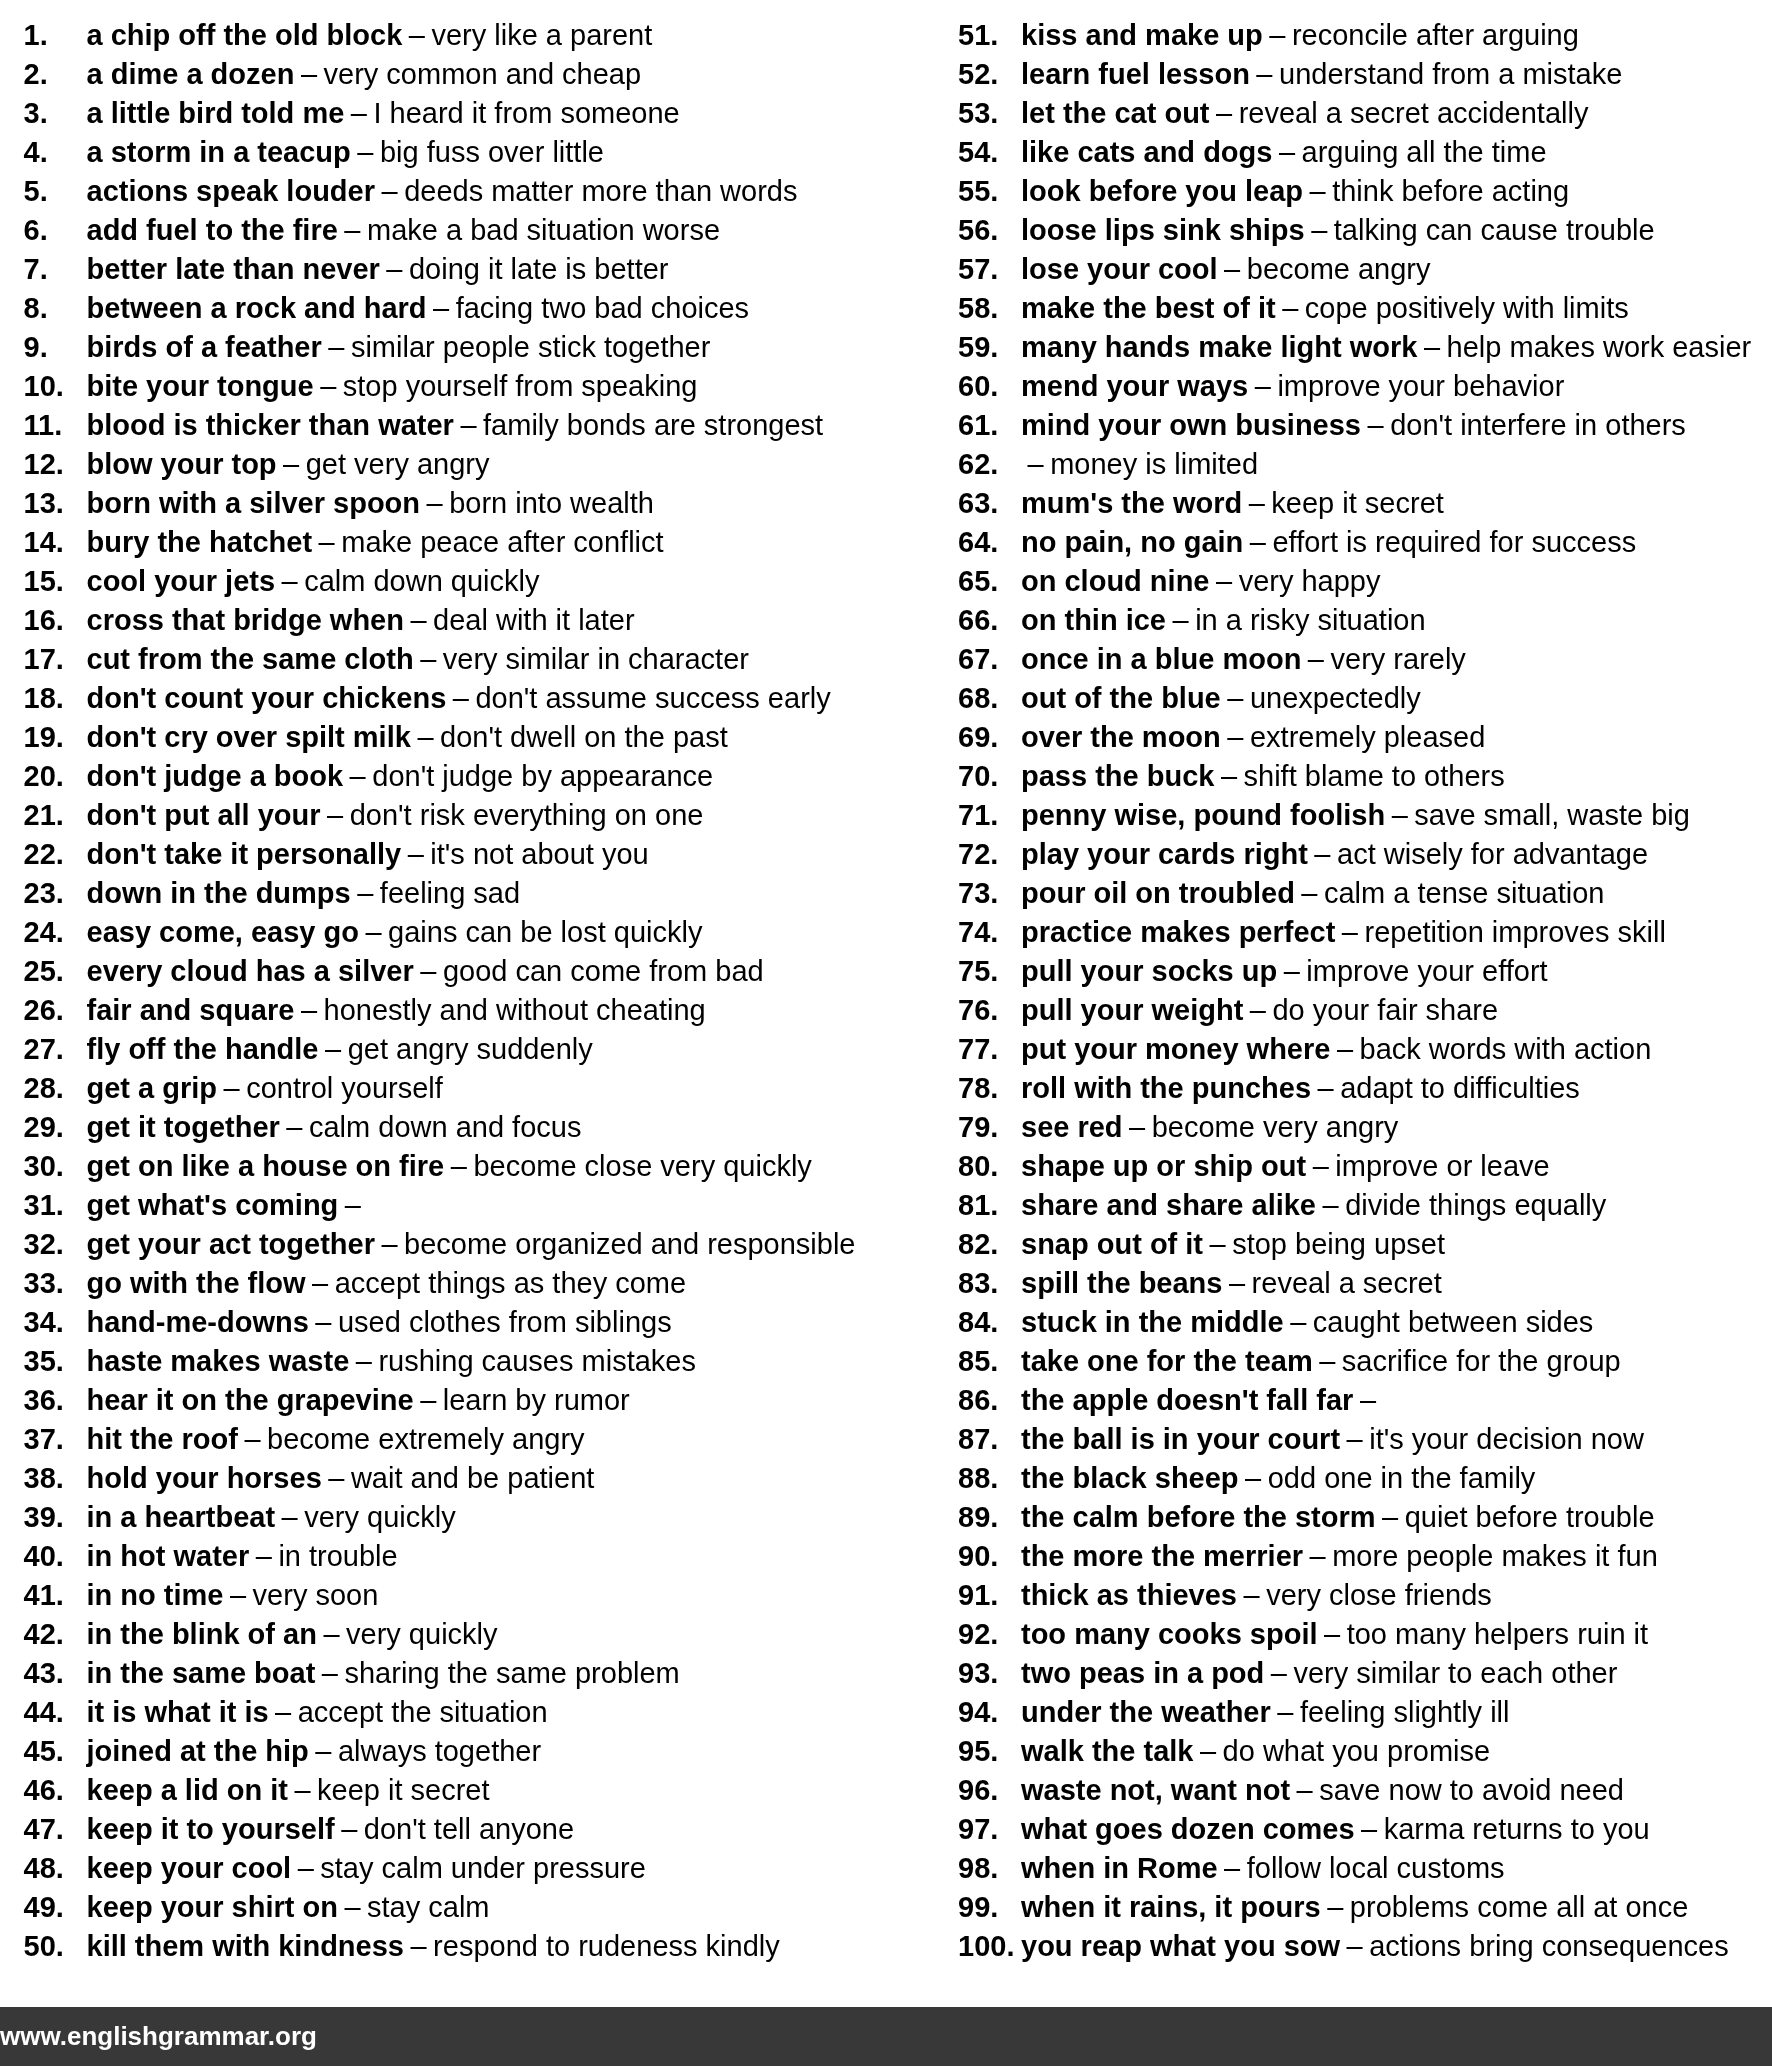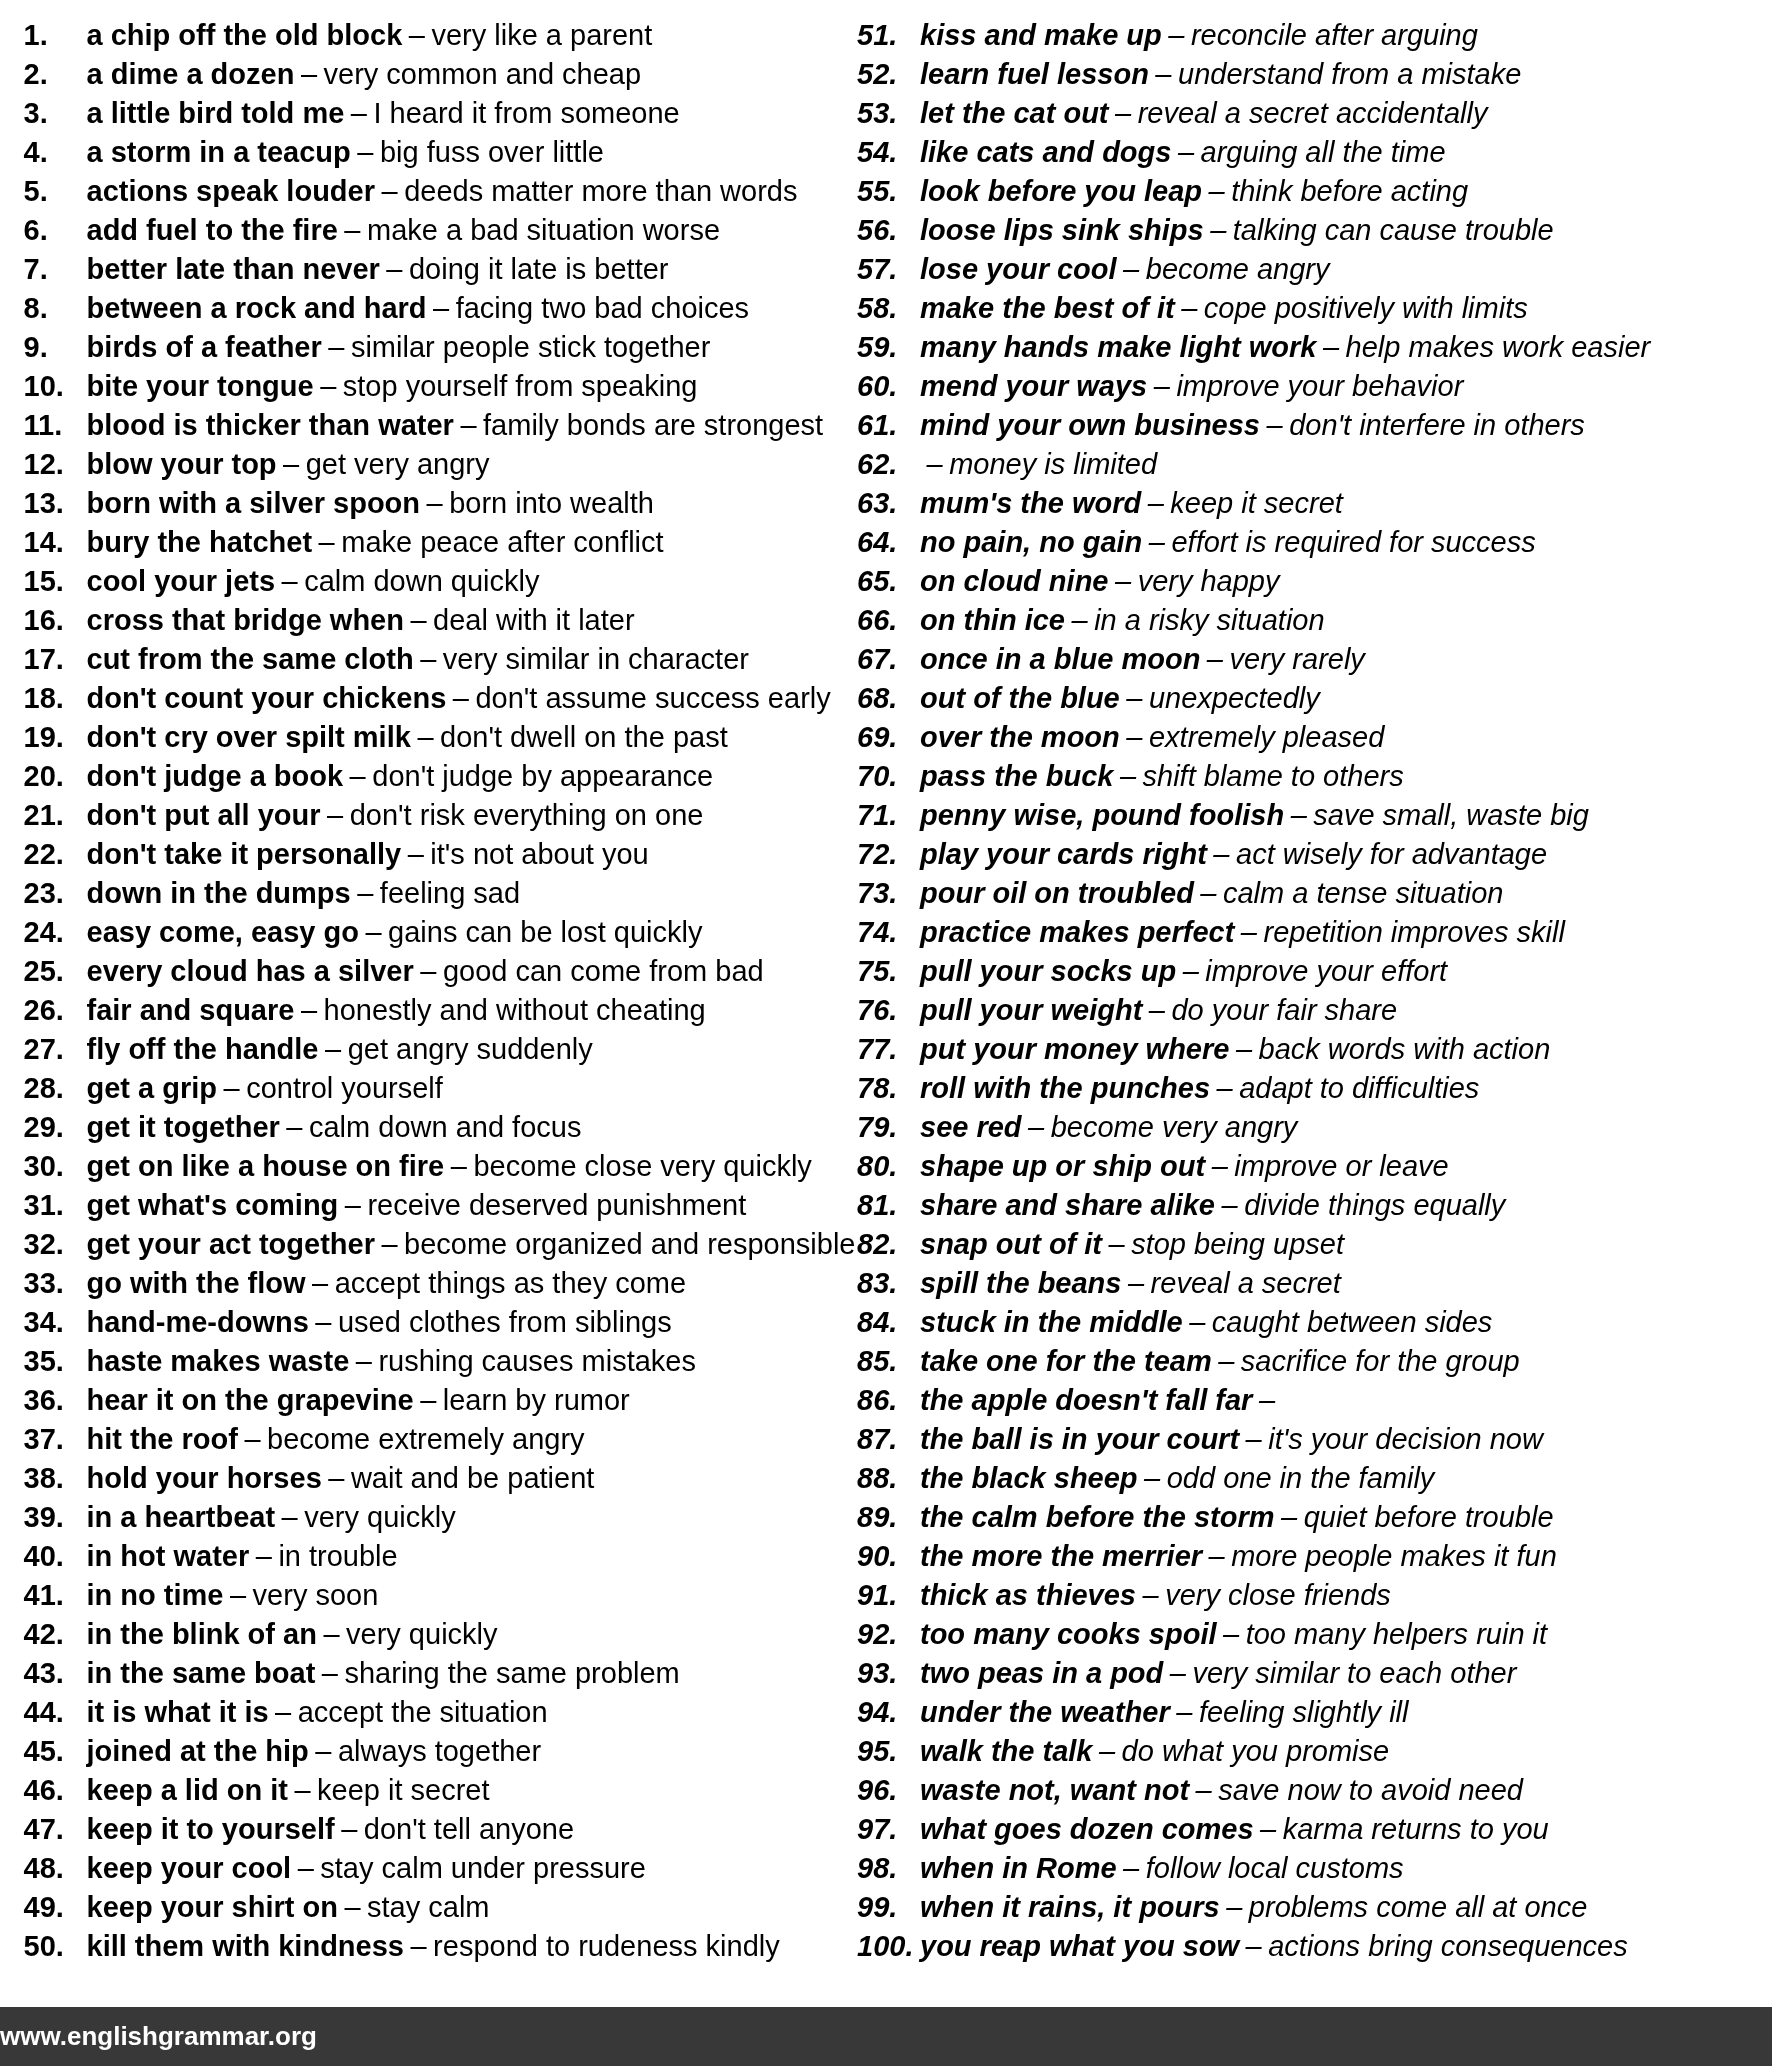--- a/index.html
+++ b/index.html
@@ -1,20 +1,20 @@
 <!DOCTYPE html>
 <html style="font-size:10.4px"><head>
 <meta charset="utf-8">
 <style>
   html, body { margin:0; padding:0; background:#ffffff; }
   body { width:1772px; height:2066px; position:relative; overflow:hidden;
          font-family:"Liberation Sans", sans-serif; color:#000; }
   .col { position:absolute; top:15.7px; }
   .col-left { left:23.5px; }
-  .col-right { left:857px;font-style:italic; }
+  .col-right { left:958px; }
   .item { height:39px; line-height:39px; font-size:29px; white-space:nowrap; display:flex; }
   .num { display:inline-block; width:63px; font-weight:bold; }
   .col-right .num { width:63px; }
   .phrase { font-weight:bold; }
   .sep { padding:0 6.5px; }
   .footer { position:absolute; left:0; top:2007px; width:1772px; height:59px;
             background:#383838; color:#ffffff; font-weight:bold; font-size:26px;
             display:flex; align-items:center; }
 </style>
 </head>
@@ -198,21 +198,20 @@
     <div class="item">
       <span class="num">30.</span>
       <span class="phrase">get on like a house on fire</span>
       <span class="sep">–</span>
       <span class="meaning">become close very quickly</span>
     </div>
     <div class="item">
       <span class="num">31.</span>
       <span class="phrase">get what's coming</span>
       <span class="sep">–</span>
-      <span class="meaning">receive deserved punishment</span>
     </div>
     <div class="item">
       <span class="num">32.</span>
       <span class="phrase">get your act together</span>
       <span class="sep">–</span>
       <span class="meaning">become organized and responsible</span>
     </div>
     <div class="item">
       <span class="num">33.</span>
       <span class="phrase">go with the flow</span>

